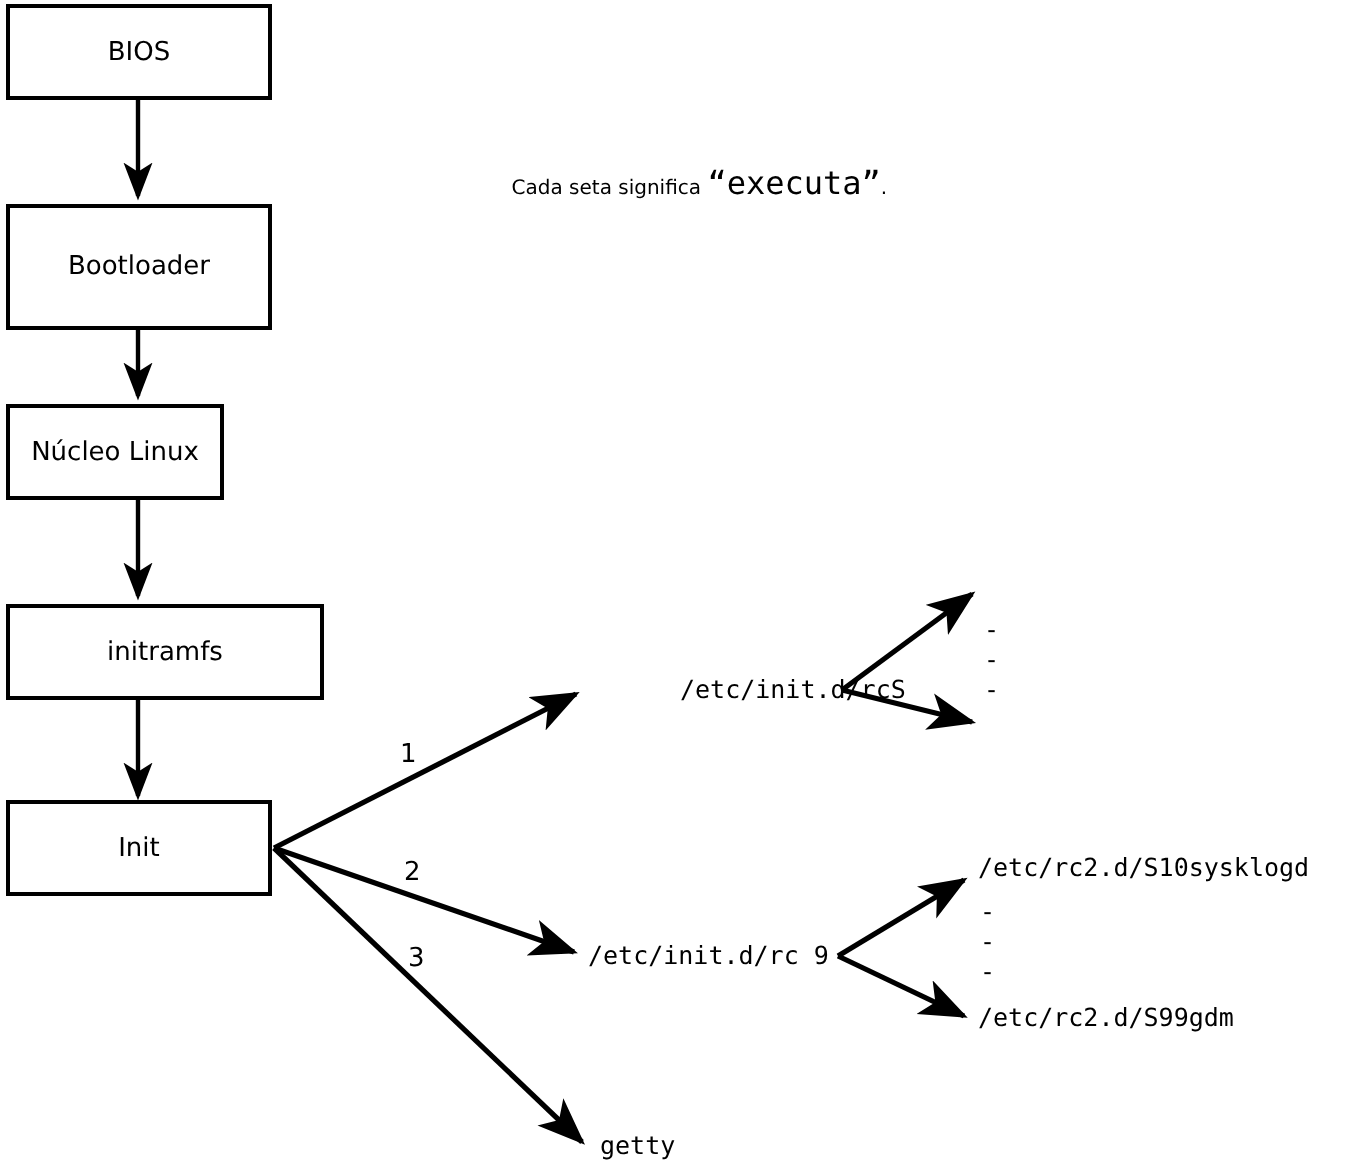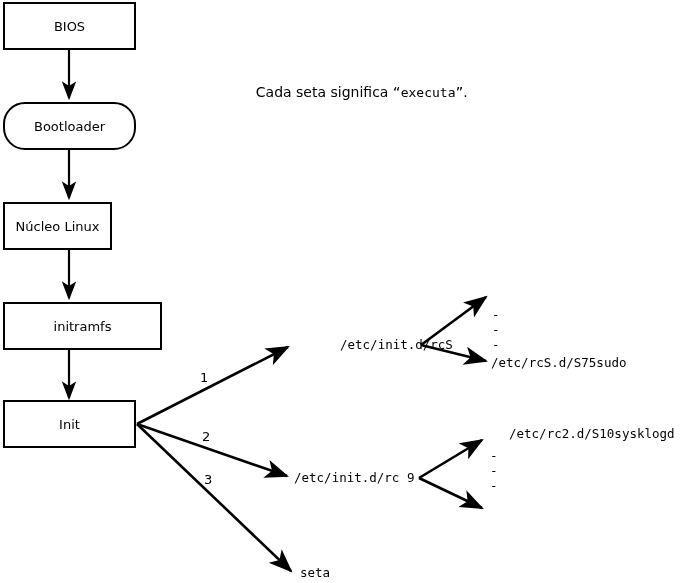--- a/index.html
+++ b/index.html
@@ -65,25 +65,25 @@
     line-height: 1;
   }
   .note {
     position: absolute;
     white-space: pre;
     line-height: 1;
     color: #000000;
   }
   .note .note-plain {
     font-family: "DejaVu Sans", sans-serif;
-    font-size: 14px;
+    font-size: 10px;
   }
   .note .note-mono {
     font-family: "DejaVu Sans Mono", "Liberation Mono", monospace;
-    font-size: 13px;
+    font-size: 16px;
   }
 </style>
 </head>
 <body>
 
 <div id="canvas">
 
   <svg class="layer" viewBox="0 0 682 583" xmlns="http://www.w3.org/2000/svg">
     <defs>
       <marker id="ah" markerWidth="10" markerHeight="10" refX="8.4" refY="3.6" orient="auto" markerUnits="strokeWidth">
@@ -107,21 +107,21 @@
     <line x1="421" y1="345" x2="486" y2="361" stroke="#000000" stroke-width="2.6" marker-end="url(#ah)"></line>
 
     <line x1="419" y1="478" x2="482" y2="440" stroke="#000000" stroke-width="2.6" marker-end="url(#ah)"></line>
     <line x1="419" y1="478" x2="482" y2="508" stroke="#000000" stroke-width="2.6" marker-end="url(#ah)"></line>
   </svg>
 
   <div class="box" style="left:3px; top:2px; width:133px; height:48px;">
     <span class="box-label">BIOS</span>
   </div>
 
-  <div class="box" style="left:3px; top:102px; width:133px; height:48px;border-radius:22px;">
+  <div class="box" style="left:3px; top:102px; width:133px; height:63px;">
     <span class="box-label">Bootloader</span>
   </div>
 
   <div class="box" style="left:3px; top:202px; width:109px; height:48px;">
     <span class="box-label">Núcleo Linux</span>
   </div>
 
   <div class="box" style="left:3px; top:302px; width:159px; height:48px;">
     <span class="box-label">initramfs</span>
   </div>
@@ -135,25 +135,25 @@
   </div>
 
   <div class="num-label" style="left:200px; top:371px;">1</div>
   <div class="num-label" style="left:202px; top:430px;">2</div>
   <div class="num-label" style="left:204px; top:473px;">3</div>
 
   <div class="mono-label" style="left:296px; top:339px;margin-left:44px;">/etc/init.d/rcS</div>
 
   <div class="mono-label" style="left:294px; top:472px;">/etc/init.d/rc 9</div>
 
-  <div class="mono-label" style="left:300px; top:567px;">seta</div>
+  <div class="mono-label" style="left:300px; top:567px;">getty</div>
 
   <div class="dash-label" style="left:492px; top:309px;">-</div>
   <div class="dash-label" style="left:492px; top:324px;">-</div>
   <div class="dash-label" style="left:492px; top:339px;">-</div>
-  <div class="mono-label" style="left:491px; top:357px;">/etc/rcS.d/S75sudo</div>
 
-  <div class="mono-label" style="left:489px; top:428px;margin-left:20px;">/etc/rc2.d/S10sysklogd</div>
+  <div class="mono-label" style="left:489px; top:428px;">/etc/rc2.d/S10sysklogd</div>
   <div class="dash-label" style="left:490px; top:450px;">-</div>
   <div class="dash-label" style="left:490px; top:465px;">-</div>
   <div class="dash-label" style="left:490px; top:480px;">-</div>
+  <div class="mono-label" style="left:489px; top:503px;">/etc/rc2.d/S99gdm</div>
 
 </div>
 
 </body></html>

